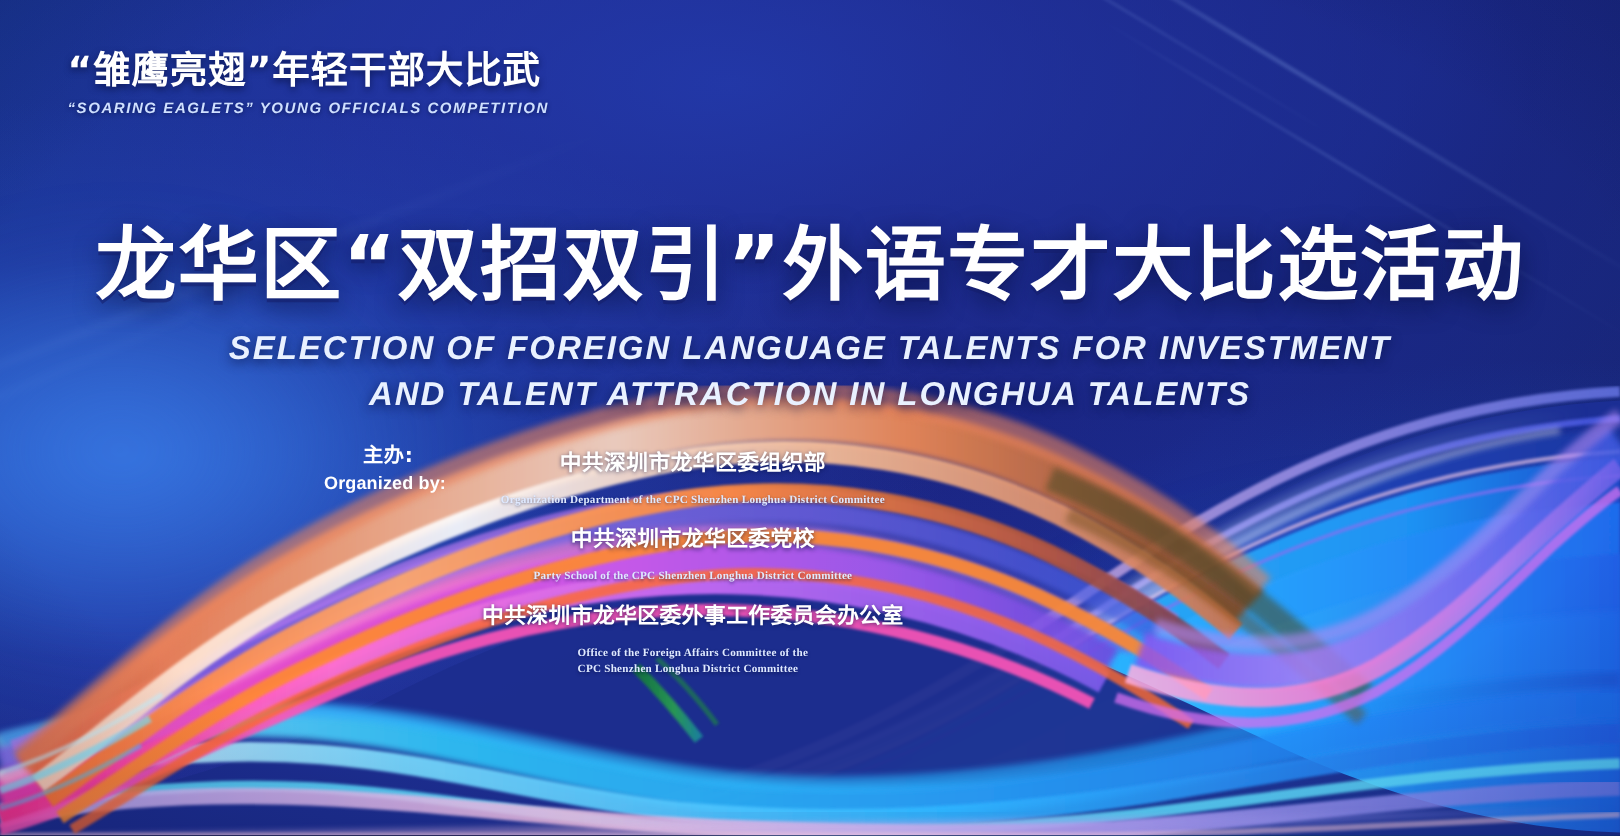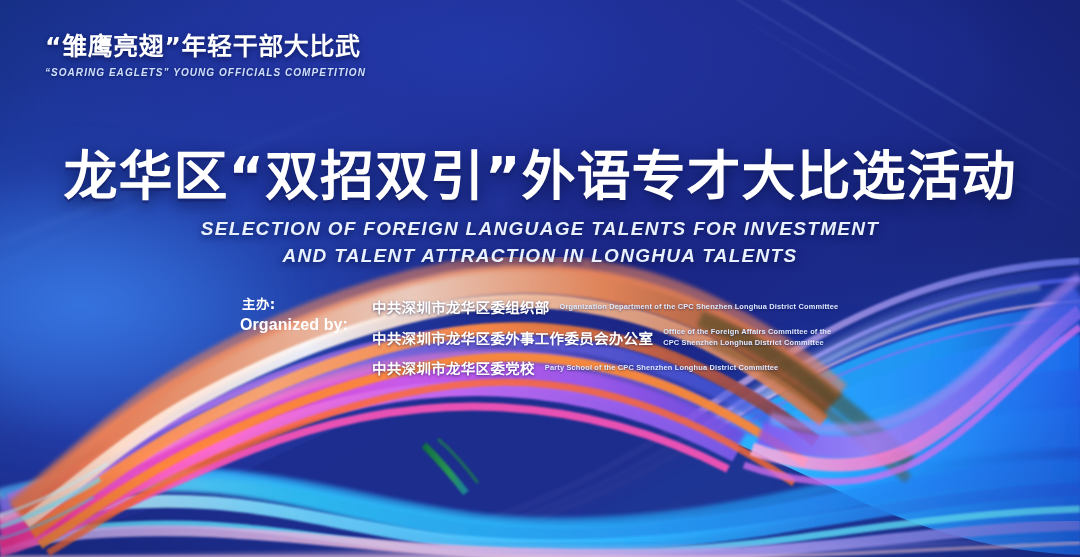--- a/index.html
+++ b/index.html
@@ -51,40 +51,40 @@
   .main-title{
     position:absolute;left:0;right:0;top:132px;text-align:center;
     font-family:"DejaVu Sans","Liberation Sans",sans-serif;
     font-size:54px;font-weight:700;color:#ffffff;letter-spacing:1px;
     text-shadow:0 3px 0 rgba(20,30,105,.55),0 5px 16px rgba(6,14,60,.75);
     white-space:nowrap;
   }
 
   .sub-title{
     position:absolute;left:0;right:0;top:216px;text-align:center;
-    font-size:19px;font-weight:700;font-style:italic;color:#e9f1ff;
+    font-size:22px;font-weight:700;font-style:italic;color:#e9f1ff;
     letter-spacing:1.3px;line-height:1.42;
     text-shadow:0 2px 7px rgba(8,18,70,.8);
   }
 
   
   .orgblock{position:absolute;left:216px;top:295px;display:flex;gap:24px;}
   .org-label{flex:0 0 auto;padding-top:1px;}
   .org-label .cn{font-size:13.5px;font-weight:700;color:#ffffff;letter-spacing:.4px;
     font-family:"DejaVu Sans","Liberation Sans",sans-serif;line-height:1.3;margin-left:26px;}
-  .org-label .en{font-size:16px;font-weight:700;color:#ffffff;letter-spacing:.1px;line-height:1.35;margin-left:24px;}
+  .org-label .en{font-size:12px;font-weight:700;color:#ffffff;letter-spacing:.1px;line-height:1.35;}
 
   .org-list{display:flex;flex-direction:column;gap:9px;padding-top:1px;}
-  .org-row{display:flex;align-items:center;gap:10px;}
+  .org-row{display:flex;align-items:center;gap:10px;flex-direction:column;}
   .org-cn{font-size:14.5px;font-weight:700;color:#ffffff;letter-spacing:.3px;white-space:nowrap;
     font-family:"DejaVu Sans","Liberation Sans",sans-serif;
     text-shadow:0 1px 3px rgba(8,18,70,.6);}
   .org-en{font-size:7.4px;font-weight:700;color:#dfe9ff;letter-spacing:.18px;line-height:1.5;
     white-space:nowrap;text-shadow:0 1px 2px rgba(8,18,70,.5);}
-  .org-en .ln{display:block;}
+  .org-en .ln{display:block;font-family:Liberation Serif, serif;}
 </style>
 </head>
 <body>
 
 <div class="poster">
 
   <div class="streaks">
     <div class="streak s1"></div>
     <div class="streak s2"></div>
     <div class="streak s3"></div>
@@ -301,30 +301,30 @@
     <div class="org-list">
 
       <div class="org-row">
         <span class="org-cn">中共深圳市龙华区委组织部</span>
         <span class="org-en">
           <span class="ln">Organization Department of the CPC Shenzhen Longhua District Committee</span>
         </span>
       </div>
 
       <div class="org-row">
+        <span class="org-cn">中共深圳市龙华区委党校</span>
+        <span class="org-en">
+          <span class="ln">Party School of the CPC Shenzhen Longhua District Committee</span>
+        </span>
+      </div>
+
+      <div class="org-row">
         <span class="org-cn">中共深圳市龙华区委外事工作委员会办公室</span>
         <span class="org-en">
           <span class="ln">Office of the Foreign Affairs Committee of the</span>
           <span class="ln">CPC Shenzhen Longhua District Committee</span>
         </span>
       </div>
 
-      <div class="org-row">
-        <span class="org-cn">中共深圳市龙华区委党校</span>
-        <span class="org-en">
-          <span class="ln">Party School of the CPC Shenzhen Longhua District Committee</span>
-        </span>
-      </div>
-
     </div>
   </div>
 
 </div>
 
 </body></html>

